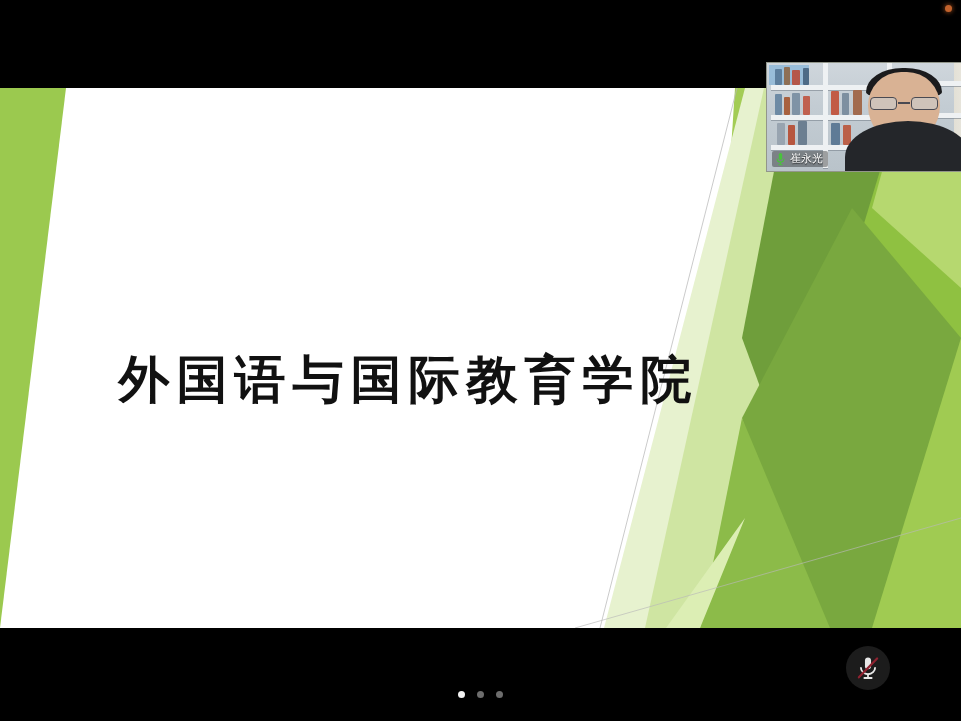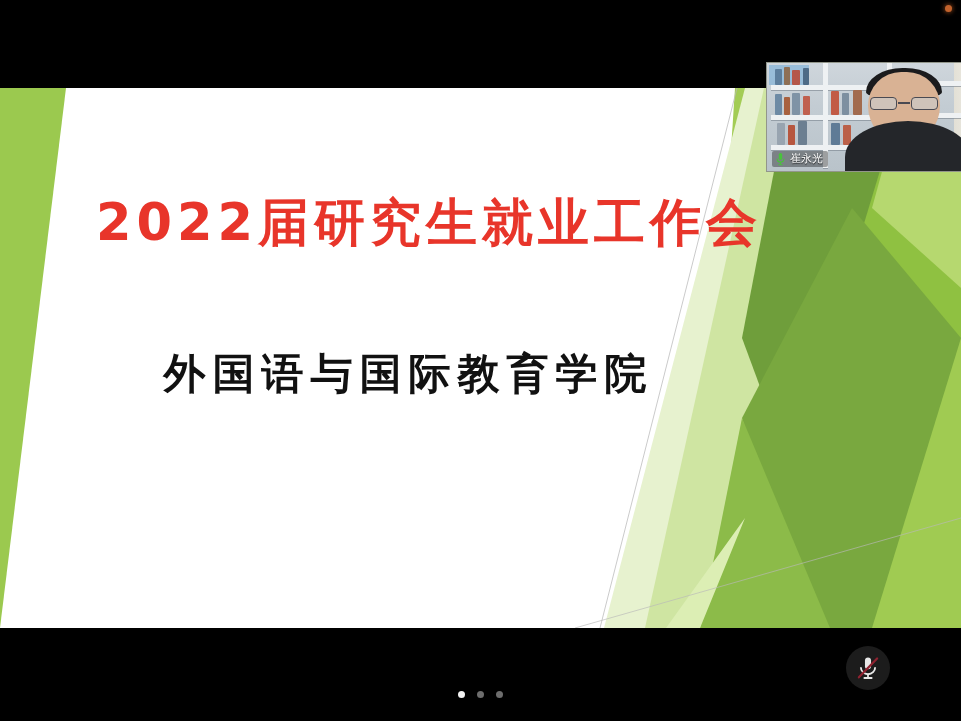--- a/index.html
+++ b/index.html
@@ -80,21 +80,21 @@
   }
   .slide-subtitle {
     position: absolute;
     left: 96px;
     top: 258px;
     width: 625px;
     text-align: center;
     color: #111111;
     font-family: "DejaVu Serif", serif;
     font-weight: 700;
-    font-size: 42px;
+    font-size: 51px;
     letter-spacing: 7px;
     white-space: nowrap;
   }
   .slide-date {
     position: absolute;
     left: 96px;
     top: 388px;
     width: 625px;
     text-align: center;
     color: #1a1a1a;
@@ -298,21 +298,20 @@
       <polygon points="905,0 961,0 961,200 872,120" fill="#b6d86f"></polygon>
       <polygon points="742,330 830,540 700,540" fill="#8cbb49"></polygon>
       <polygon points="961,250 961,540 872,540" fill="#a0cb52"></polygon>
       <polygon points="604,540 700,540 745,430 666,540" fill="#dceeb4"></polygon>
 
       <line x1="737" y1="0" x2="600" y2="540" stroke="#b9b9b9" stroke-width="1" opacity="0.75"></line>
       <line x1="961" y1="430" x2="575" y2="540" stroke="#b9b9b9" stroke-width="1" opacity="0.65"></line>
     </svg>
 
     <div class="slide-text">
-      <div class="slide-title">2022届研究生就业工作会</div>
       <div class="slide-subtitle">外国语与国际教育学院</div>
     </div>
 
   </div>
 
   <div id="webcam-tile">
     <div class="cam-scene">
       <div class="cam-window"></div>
       <div class="cam-curtain"></div>
 

